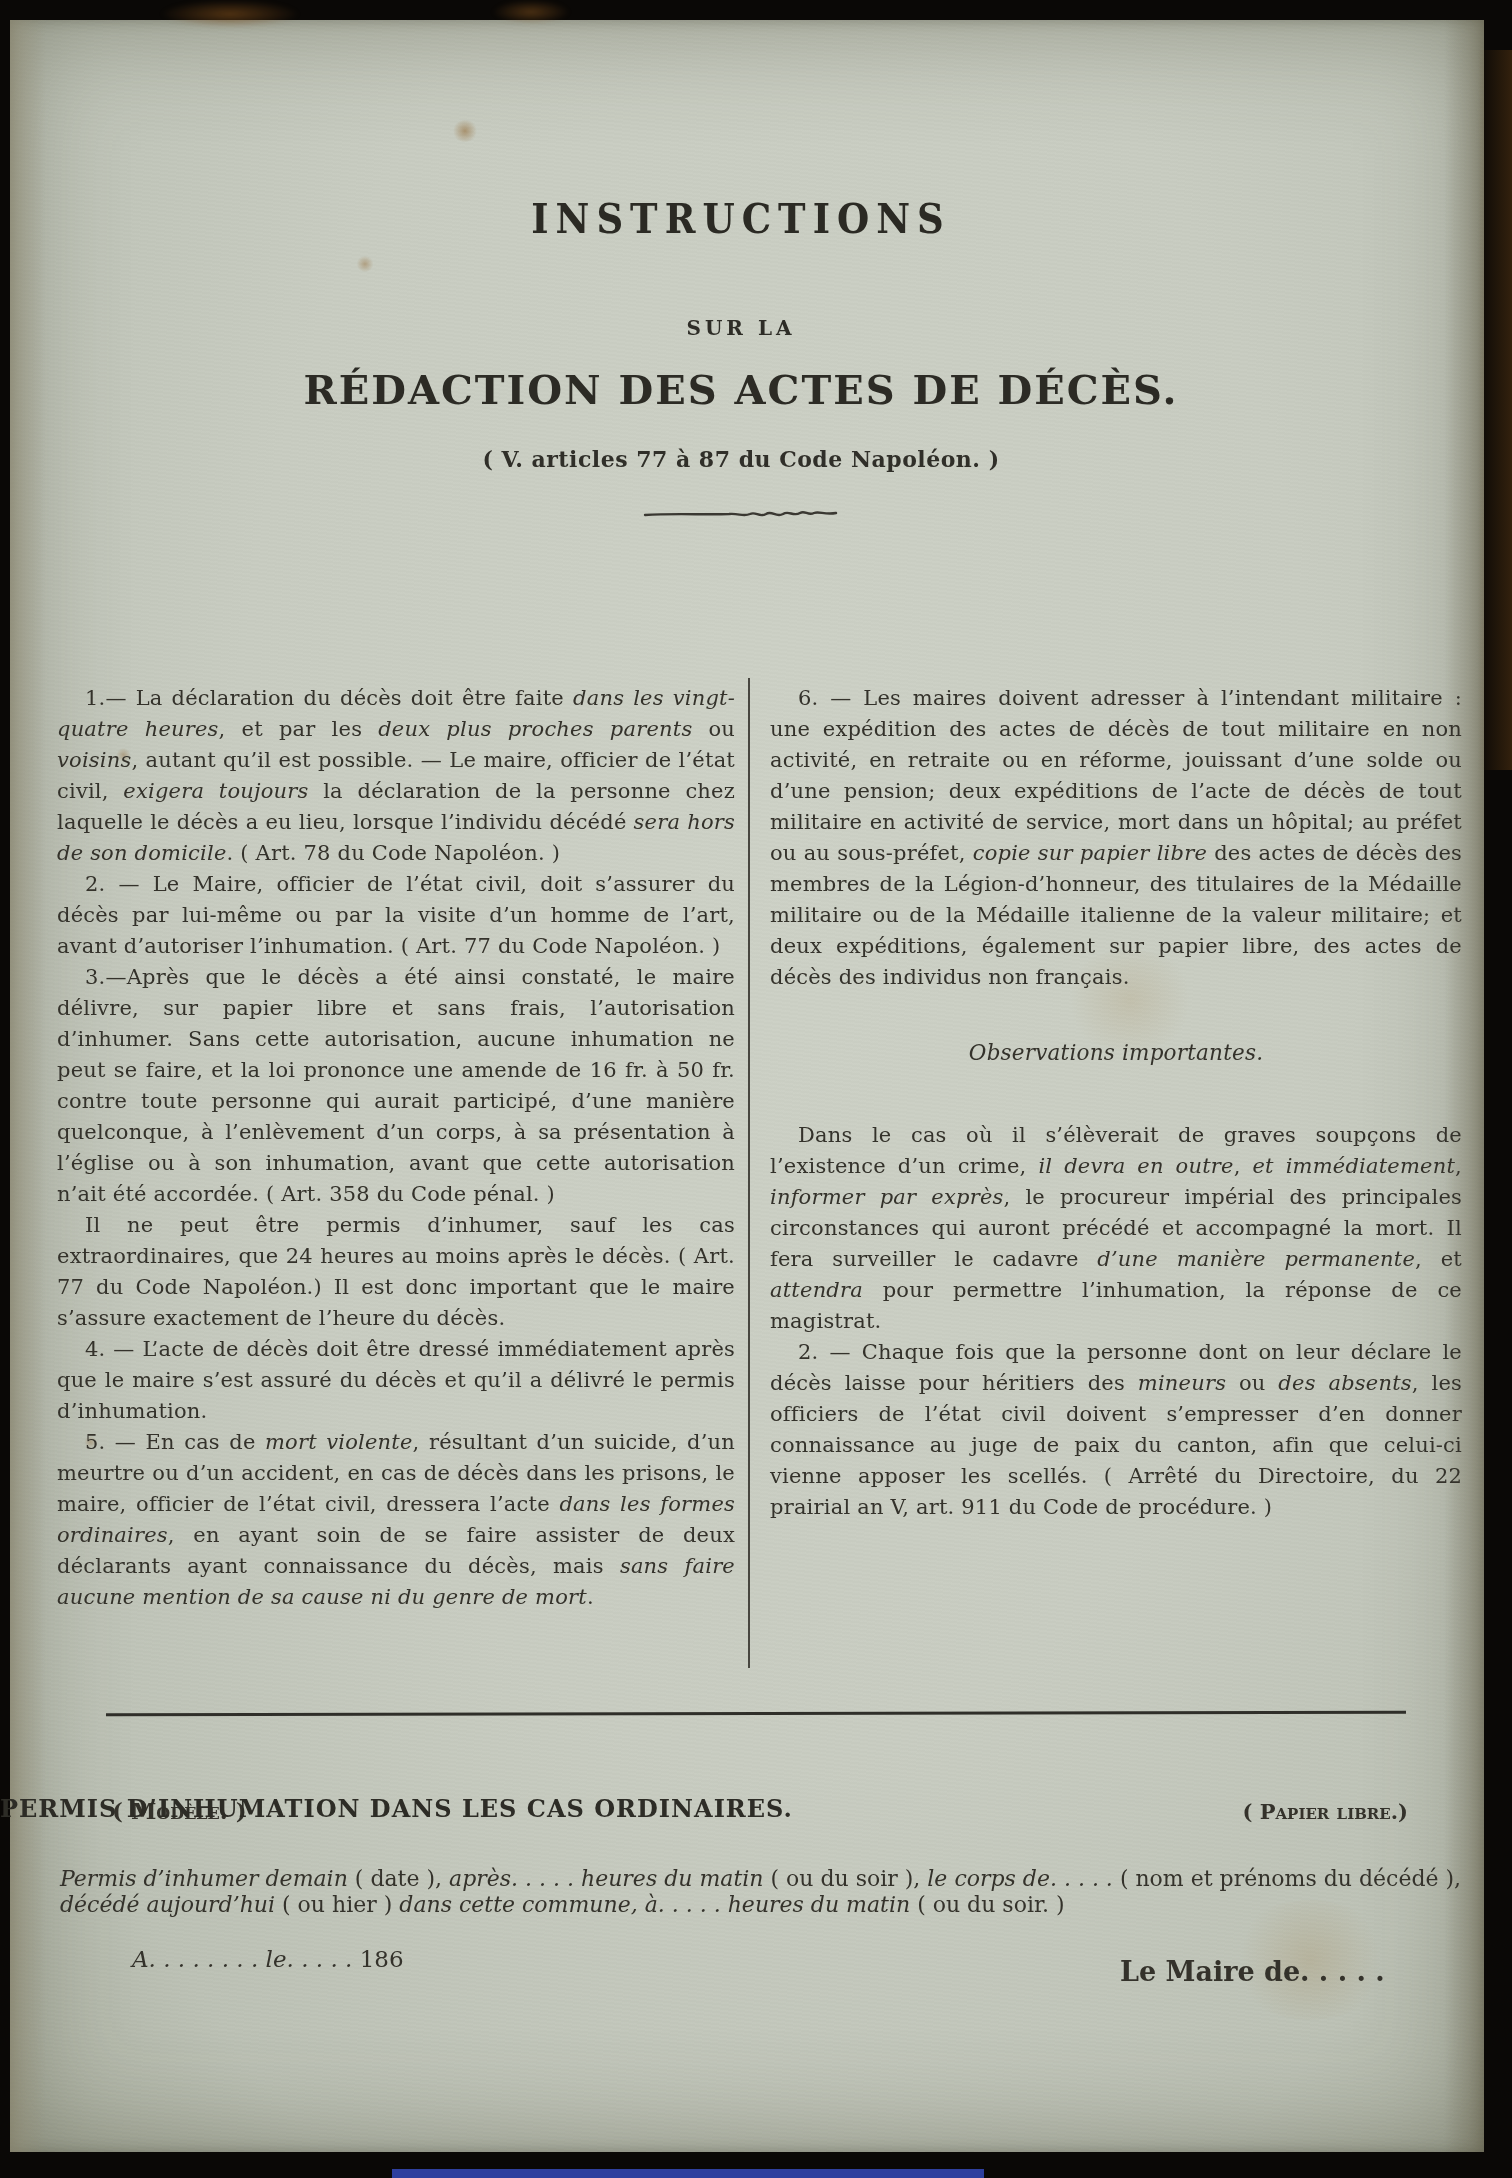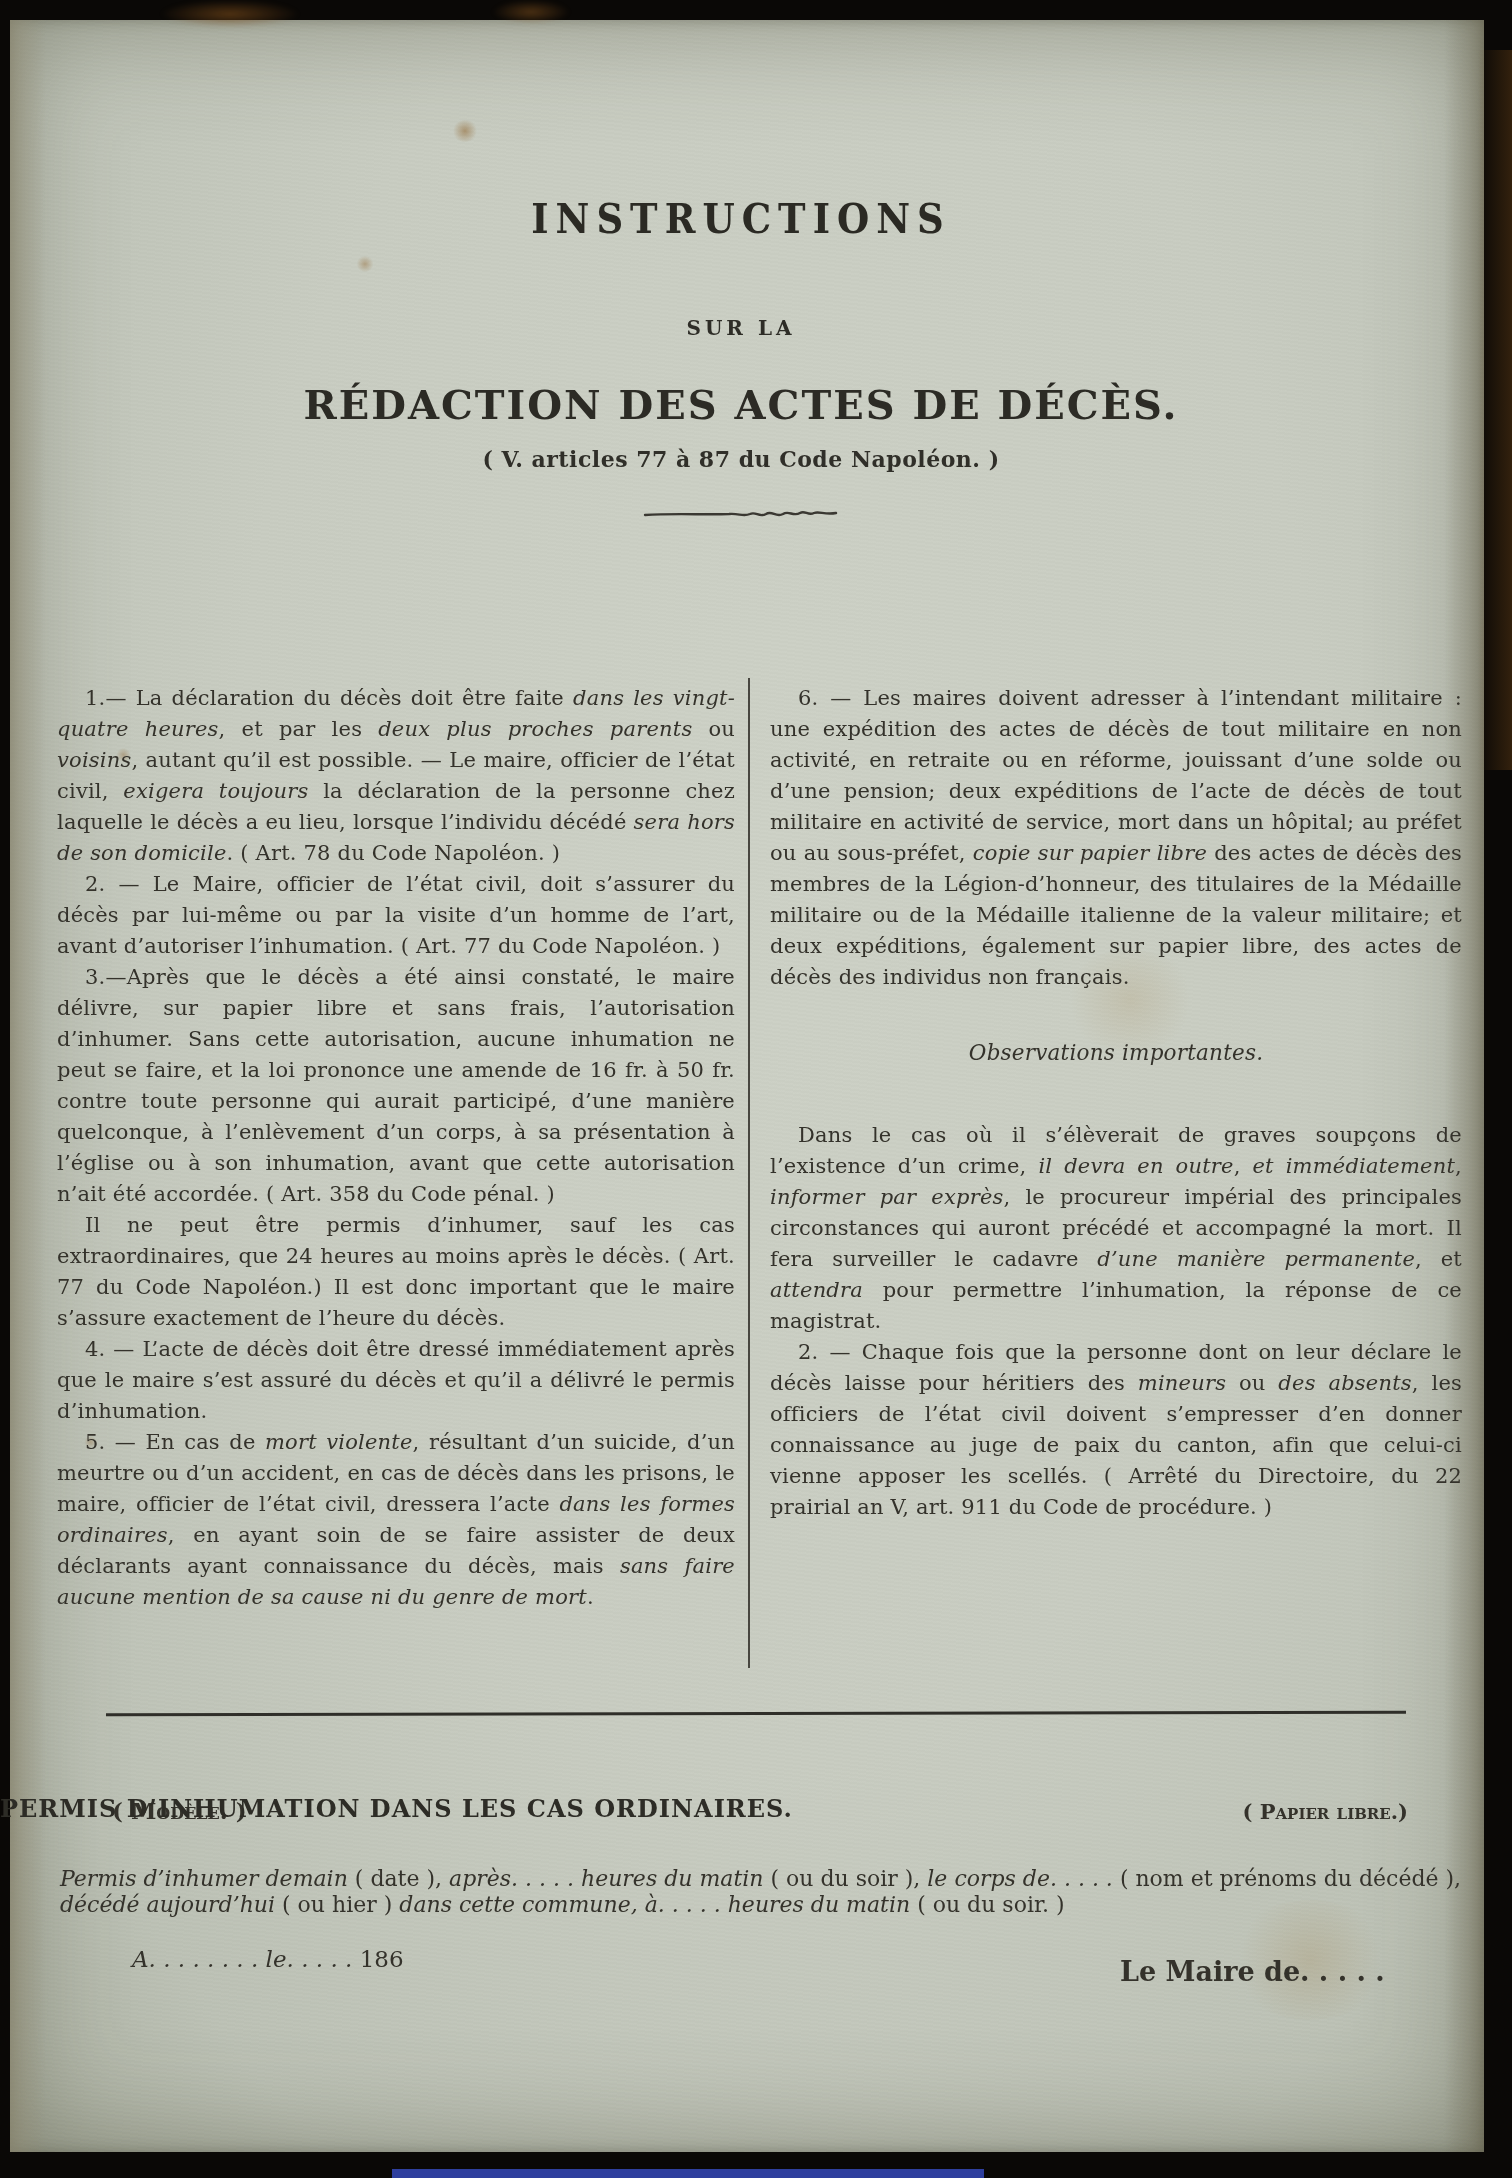--- a/index.html
+++ b/index.html
@@ -27,21 +27,21 @@
   
   .smudge,.stain{position:absolute;border-radius:50%;pointer-events:none;}
   .smudge{filter:blur(2px);}
   .streak{position:absolute;pointer-events:none;}
   .bottom-strip{position:absolute;bottom:0;left:392px;width:592px;height:9px;background:#2e3f9e;}
   
   .content{position:absolute;inset:0;color:#34322b;}
   .hdr{position:absolute;left:90px;right:120px;text-align:center;}
   .t-main{top:196px;font-size:37px;font-weight:bold;letter-spacing:7px;color:#2b2a24;transform:scaleY(1.12);}
   .t-sur{top:316px;font-size:20px;font-weight:bold;letter-spacing:4px;color:#2e2d27;}
-  .t-sub{top:381px;font-size:40px;font-weight:bold;letter-spacing:2px;color:#2c2b25;}
+  .t-sub{top:366px;font-size:40px;font-weight:bold;letter-spacing:2px;color:#2c2b25;}
   .t-ref{top:446px;font-size:22px;font-weight:bold;letter-spacing:0.5px;color:#302f29;}
   .flourish{position:absolute;top:504px;left:0;right:30px;text-align:center;}
   .col{position:absolute;top:683px;font-size:21px;line-height:31px;text-align:justify;letter-spacing:0.2px;}
   .col p{margin:0;text-indent:28px;}
   .col-left{left:57px;width:678px;}
   .col-right{left:770px;width:692px;}
   .obs-heading{text-align:center;font-style:italic;font-size:21.5px;margin:44px 0 52px;}
   .divider-v{position:absolute;left:748px;top:678px;height:990px;width:2px;background:rgba(48,46,40,.85);}
   .rule-h{position:absolute;top:1712px;left:106px;width:1300px;height:3px;background:#2f2e29;transform:rotate(-0.12deg);}
   .model-label{position:absolute;top:1797px;left:112px;font-variant:small-caps;font-weight:bold;font-size:23px;}

